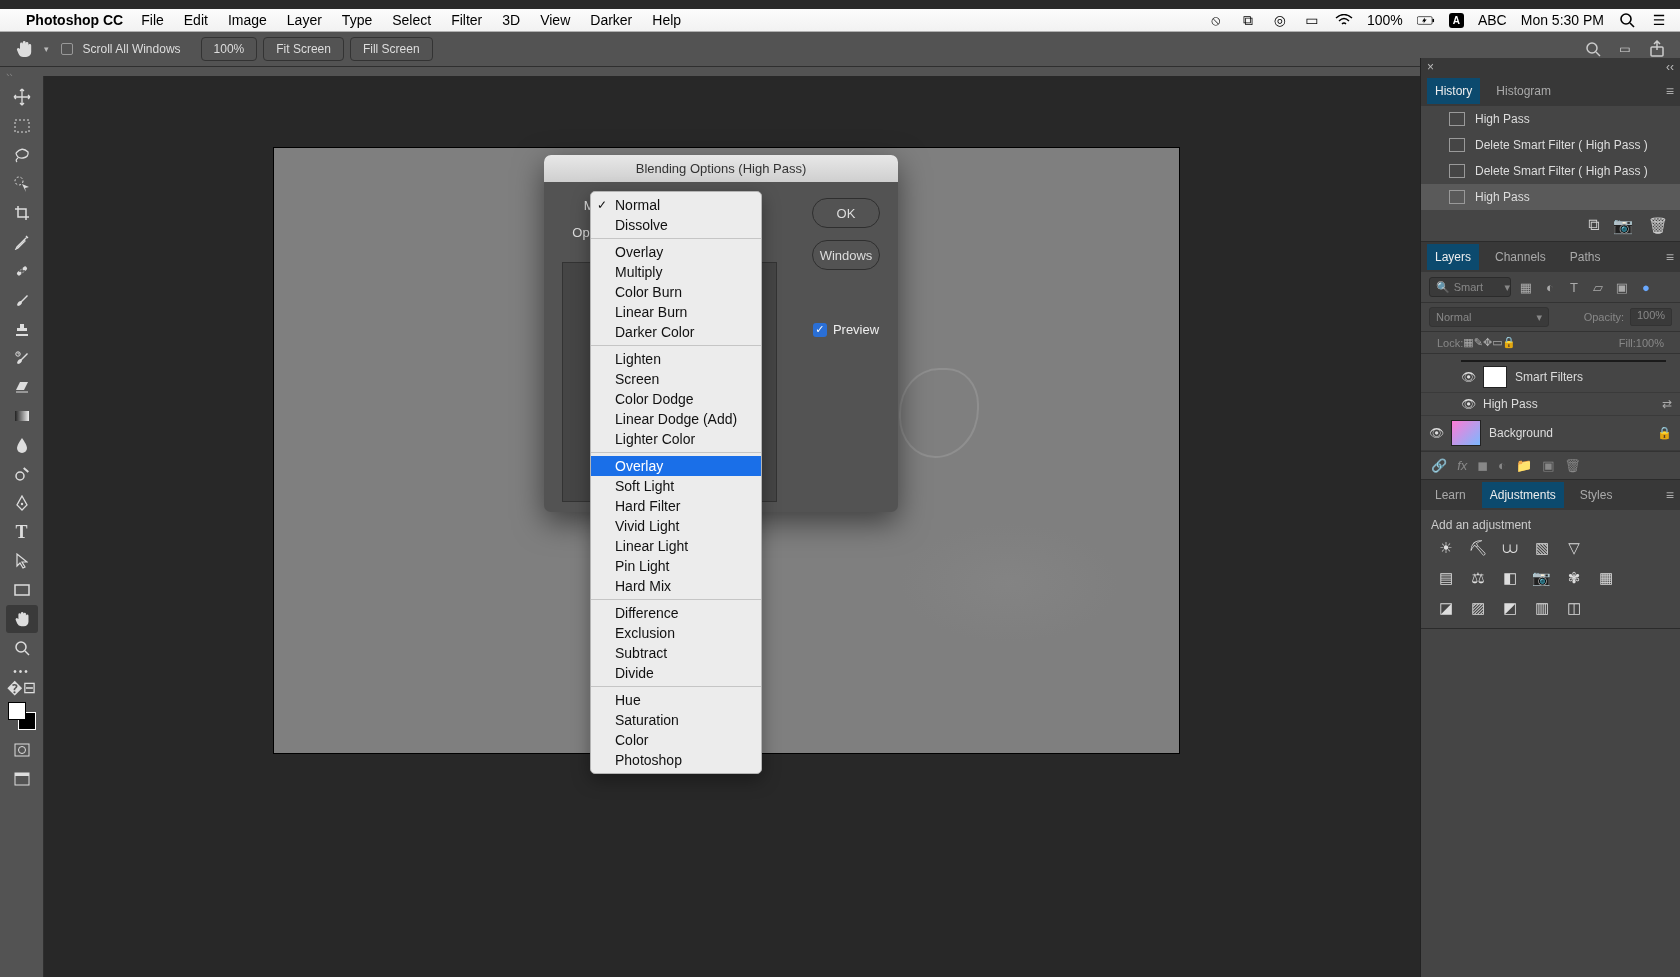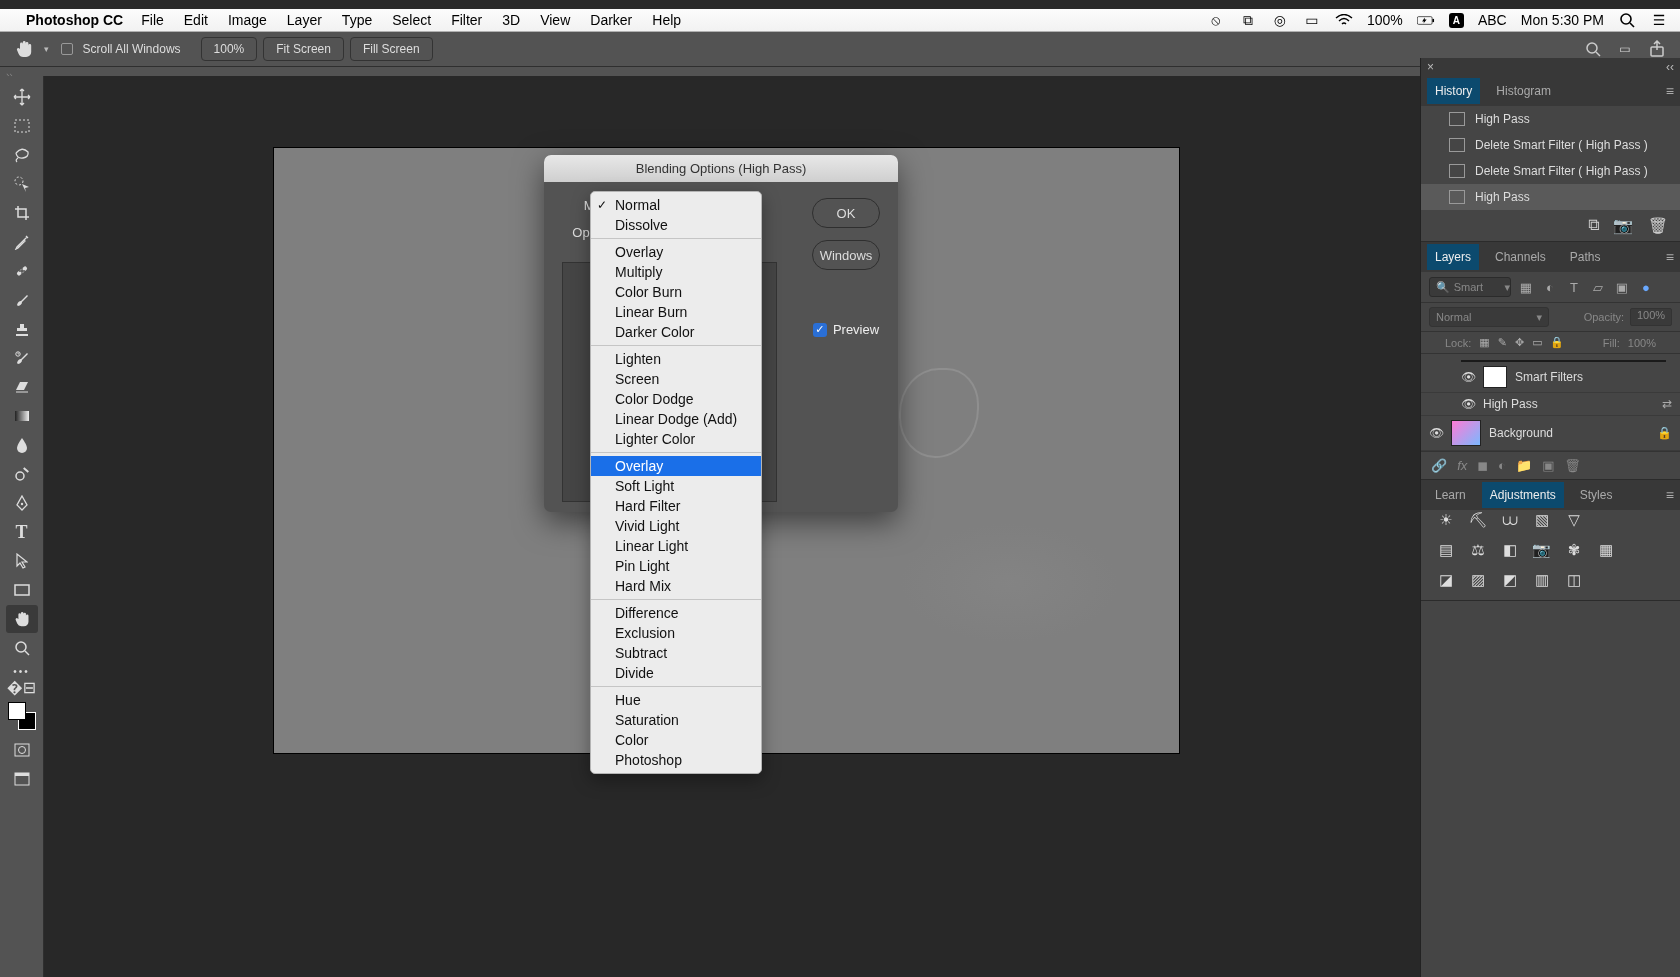--- a/index.html
+++ b/index.html
@@ -78,21 +78,21 @@
 .hist-foot { display:flex; justify-content:flex-end; gap:14px; padding:6px 12px; color:#ccc; }
 
 
 .lyr-head { display:flex; align-items:center; padding:5px 8px; gap:6px; border-bottom:1px solid #333; }
 .lyr-head .search { flex:0 0 82px; height:20px; background:#3a3a3a; border:1px solid #2b2b2b; border-radius:3px; font-size:11px; color:#888; padding-left:6px; display:flex; align-items:center; gap:4px; }
 .lyr-head .fic { width:18px; color:#aaa; text-align:center; font-size:13px; }
 .lyr-modebar { display:flex; align-items:center; padding:4px 8px; gap:6px; font-size:11px; color:#888; border-bottom:1px solid #333; }
 .lyr-modebar .dd { flex:0 0 120px; height:20px; border:1px solid #333; background:#3a3a3a; border-radius:3px; padding:0 6px; display:flex; align-items:center; color:#888; }
 .lyr-modebar .opf { margin-left:auto; }
 .lyr-modebar .val { width:42px; height:18px; border:1px solid #333; background:#3a3a3a; text-align:center; color:#888; border-radius:2px; }
-.lyr-lockbar { display:flex; align-items:center; padding:4px 24px; gap:8px; font-size:11px; color:#888; border-bottom:1px solid #333; }
+.lyr-lockbar { display:flex; align-items:center; padding:4px 16px; gap:0; font-size:11px; color:#888; border-bottom:1px solid #333; }
 .lyr-lockbar .ic { color:#aaa; }
 .lyr-list .lrow { display:flex; align-items:center; padding:4px 8px; gap:8px; border-bottom:1px solid #3a3a3a; color:#ddd; font-size:12px; }
 .lyr-list .eye { width:14px; color:#ddd; }
 .lyr-list .thumb { width:30px; height:26px; background:#fff; border:1px solid #222; }
 .lyr-list .thumb.bg { background:linear-gradient(135deg,#ff7bd5 0%,#7bb8ff 100%); }
 .lyr-list .lock { margin-left:auto; color:#aaa; }
 .lyr-list .smallrow { padding-left:40px; }
 .lyr-list .smartdivider { height:8px; border-bottom:2px solid #1a1a1a; margin-left:40px; margin-right:14px; }
 .lyr-foot { display:flex; justify-content:flex-start; gap:10px; padding:6px 10px; color:#888; border-top:1px solid #333; font-size:13px; }
 
@@ -491,20 +491,21 @@
   </div>
 
   <div class="panel">
     <div class="tabs">
       <span class="tab">Learn</span>
       <span class="tab active">Adjustments</span>
       <span class="tab">Styles</span>
       <span class="menu">≡</span>
     </div>
     <div class="content">
+      <div class="adj-lbl">Add an adjustment</div>
       <div class="adj-grid">
         <span class="a">☀</span>
         <span class="a">⛏</span>
         <span class="a">⩊</span>
         <span class="a">▧</span>
         <span class="a">▽</span>
       </div>
       <div class="adj-grid">
         <span class="a">▤</span>
         <span class="a">⚖</span>

